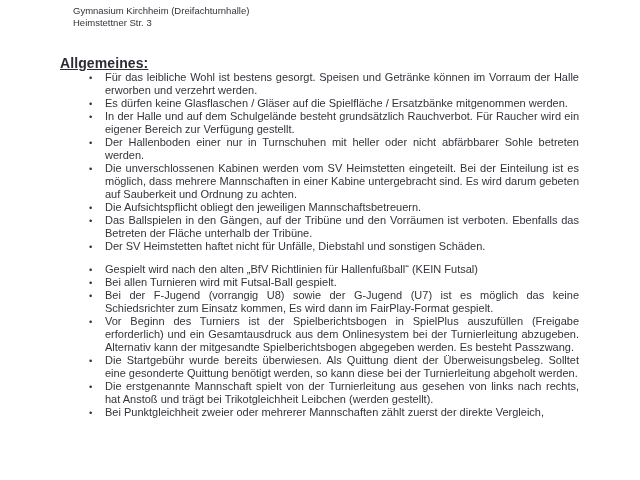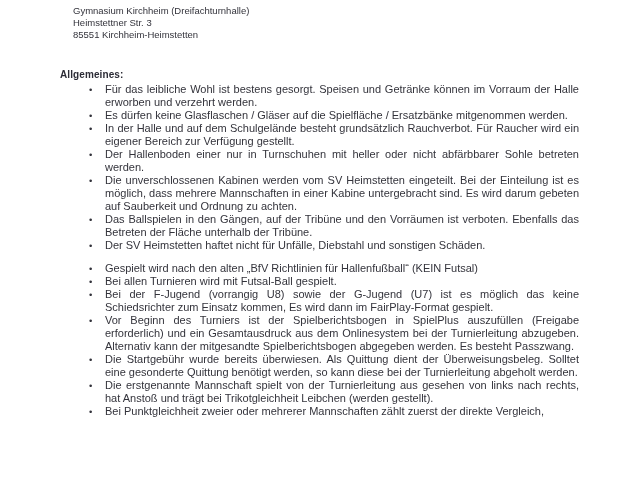--- a/index.html
+++ b/index.html
@@ -7,52 +7,52 @@
     width:640px;height:480px;overflow:hidden;background:#ffffff;
     font-family:"Liberation Sans","DejaVu Sans",sans-serif;
     color:#33333b;
   }
   .page{position:absolute;left:60px;top:5px;width:519px;margin-top:8px;}
   .address{margin:-8px 0 0 13px;font-size:9.5px;line-height:12px;}
   .addr-line{white-space:nowrap;}
   #sections{margin-top:28px;}
   .sec + .sec{margin-top:10px;}
   .sec-title{
-    font-size:10px;font-weight:bold;
+    font-size:14px;font-weight:bold;text-decoration:underline;
     line-height:12px;letter-spacing:.1px;
   }
   ul.bullets{
     list-style:none;margin:2px 0 0 0;padding:0 0 0 45px;
     font-size:11px;line-height:13px;text-align:justify;
   }
   ul.bullets li{position:relative;}
   ul.bullets li::before{
     content:"\2022";position:absolute;left:-16px;top:0;
     font-size:9.5px;line-height:13px;
   }
   .b{font-weight:normal;}
 </style>
 </head>
 <body style="color: rgb(51, 51, 59); background: rgb(255, 255, 255);">
 
 <div class="page">
   <div class="address">
     <div class="addr-line">Gymnasium Kirchheim (Dreifachturnhalle)</div>
     <div class="addr-line">Heimstettner Str. 3</div>
-    <div class="addr-line">85551 Kirchheim-Heimstetten</div>
   </div>
   <div id="sections">
       <section class="sec">
         <div class="sec-title" style="color: rgb(44, 44, 54);">Allgemeines:</div>
         <ul class="bullets">
           <li><span>Für das leibliche Wohl ist bestens gesorgt. Speisen und Getränke können im Vorraum der Halle erworben und verzehrt werden.</span></li>
           <li><span>Es dürfen keine Glasflaschen / Gläser auf die Spielfläche / Ersatzbänke mitgenommen werden.</span></li>
           <li><span>In der Halle und auf dem Schulgelände besteht grundsätzlich Rauchverbot. Für Raucher wird ein eigener Bereich zur Verfügung gestellt.</span></li>
           <li><span>Der Hallenboden einer nur in Turnschuhen mit heller oder nicht abfärbbarer Sohle betreten werden.</span></li>
           <li><span>Die unverschlossenen Kabinen werden vom SV Heimstetten eingeteilt. Bei der Einteilung ist es möglich, dass mehrere Mannschaften in einer Kabine untergebracht sind. Es wird darum gebeten auf Sauberkeit und Ordnung zu achten.</span></li>
+          <li><span>Die Aufsichtspflicht obliegt den jeweiligen Mannschaftsbetreuern.</span></li>
           <li><span>Das Ballspielen in den Gängen, auf der Tribüne und den Vorräumen ist verboten. Ebenfalls das Betreten der Fläche unterhalb der Tribüne.</span></li>
           <li><span class="b">Der SV Heimstetten haftet nicht für Unfälle, Diebstahl und sonstigen Schäden.</span></li>
         </ul>
       </section>
       <section class="sec">
         <ul class="bullets">
           <li><span>Gespielt wird nach den alten „BfV Richtlinien für Hallenfußball“ (</span><span class="b">KEIN</span><span> Futsal)</span></li>
           <li><span>Bei allen Turnieren wird mit Futsal-Ball gespielt.</span></li>
           <li><span>Bei der F-Jugend (vorrangig U8) sowie der G-Jugend (U7) ist es möglich das keine Schiedsrichter zum Einsatz kommen, Es wird dann im FairPlay-Format gespielt.</span></li>
           <li><span>Vor Beginn des Turniers ist der Spielberichtsbogen in </span><span class="b">SpielPlus</span><span> auszufüllen </span><span class="b">(Freigabe erforderlich)</span><span> und ein </span><span class="b">Gesamtausdruck aus dem Onlinesystem</span><span> bei der Turnierleitung abzugeben. Alternativ kann der mitgesandte Spielberichtsbogen abgegeben werden. </span><span class="b">Es besteht Passzwang.</span></li>

